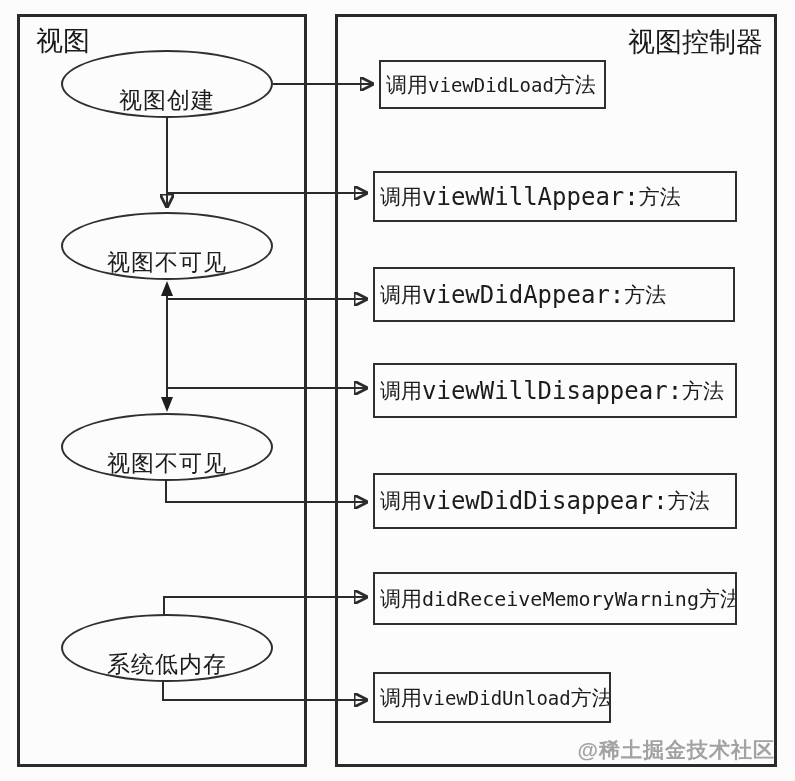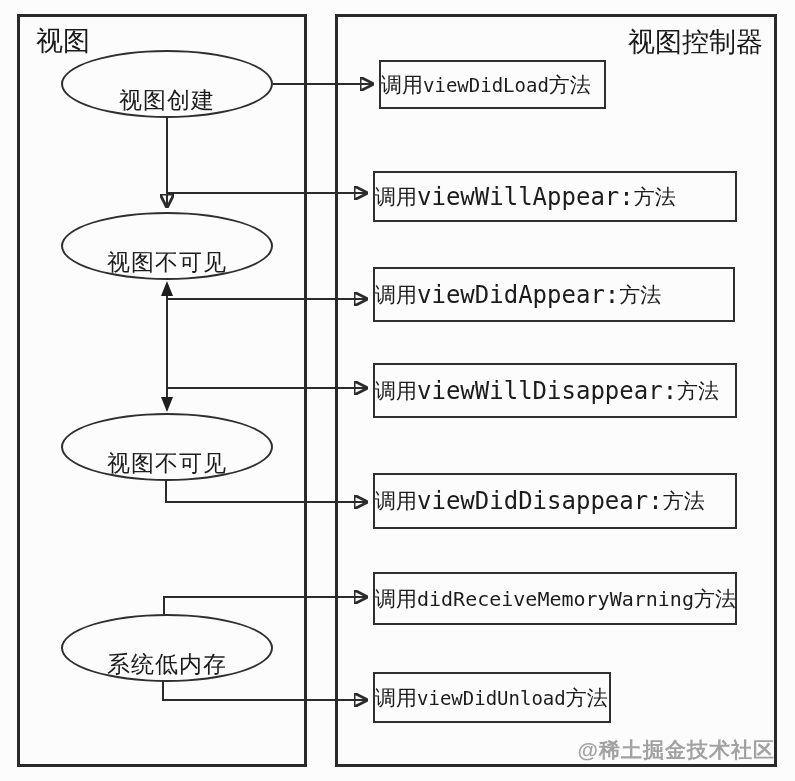--- a/index.html
+++ b/index.html
@@ -26,21 +26,21 @@
     font-size:23px;letter-spacing:1px;white-space:nowrap;
   }
   #node-view-created{top:50px;}
   #node-view-visible{top:212px;}
   #node-view-invisible{top:413px;}
   #node-low-memory{top:614px;}
 
   .mbox{
     position:absolute;border:2px solid #2f2f2f;background:#fcfcfc;
     box-sizing:border-box;display:flex;align-items:center;
-    font-size:21px;white-space:nowrap;overflow:hidden;
+    padding-left:5px;font-size:21px;white-space:nowrap;overflow:hidden;
   }
   .mbox .code{font-family:"DejaVu Sans Mono","Liberation Mono",monospace;}
   #box-view-did-load               {left:379px;top:60px; width:227px;height:49px;}
   #box-view-will-appear            {left:373px;top:171px;width:364px;height:51px;}
   #box-view-did-appear             {left:373px;top:267px;width:362px;height:55px;}
   #box-view-will-disappear         {left:373px;top:363px;width:364px;height:55px;}
   #box-view-did-disappear          {left:373px;top:473px;width:364px;height:56px;}
   #box-did-receive-memory-warning  {left:373px;top:572px;width:364px;height:53px;}
   #box-view-did-unload             {left:373px;top:672px;width:238px;height:51px;}
   .code-lg{font-size:24px;}

